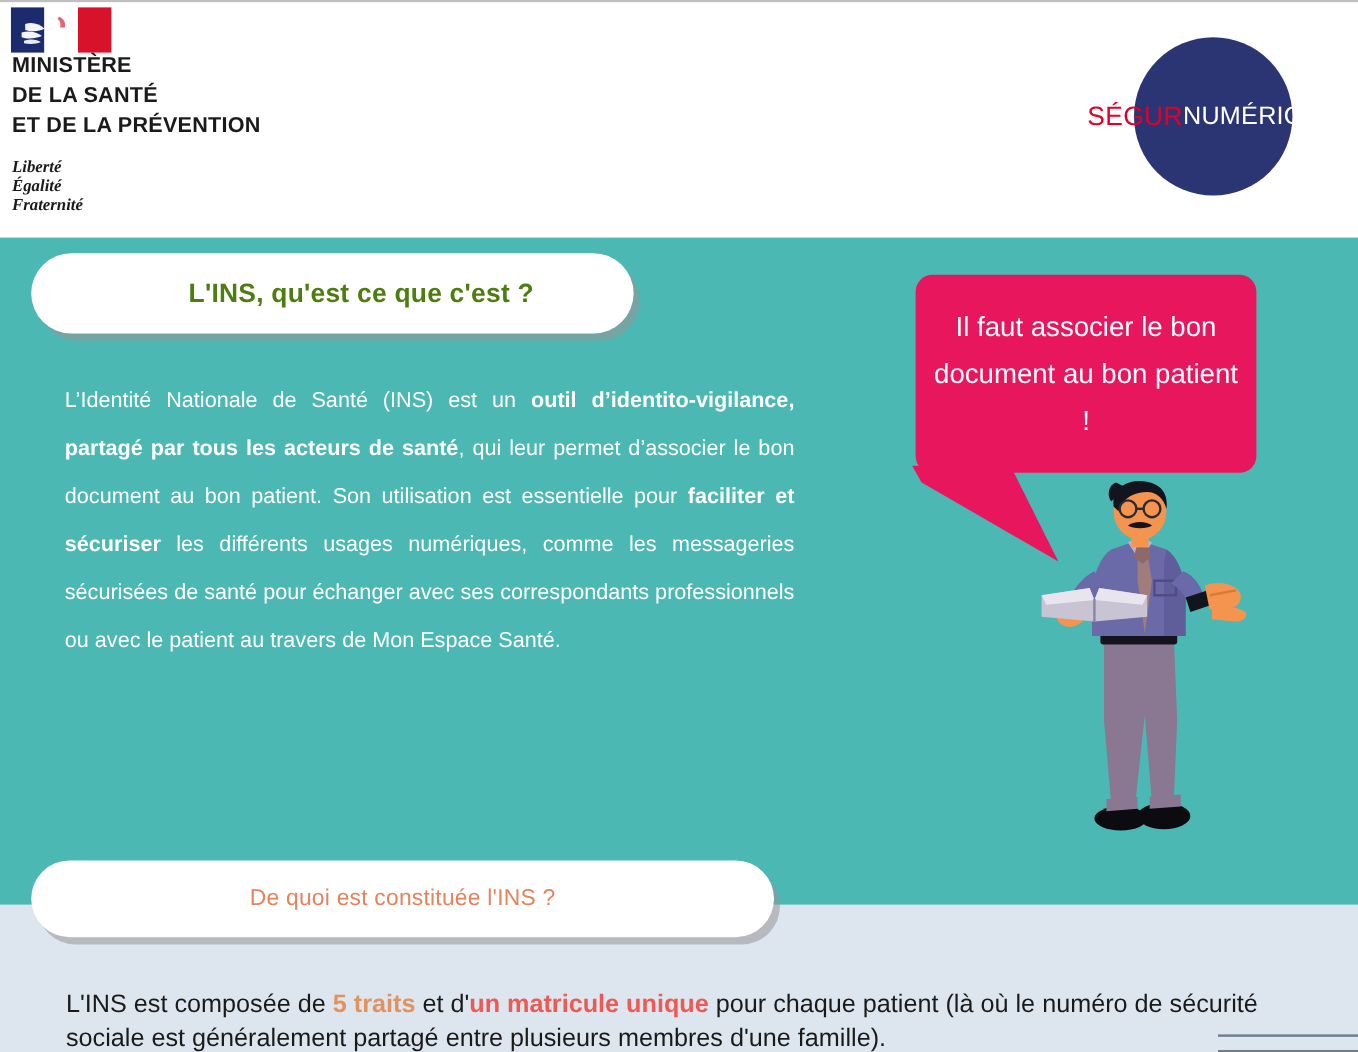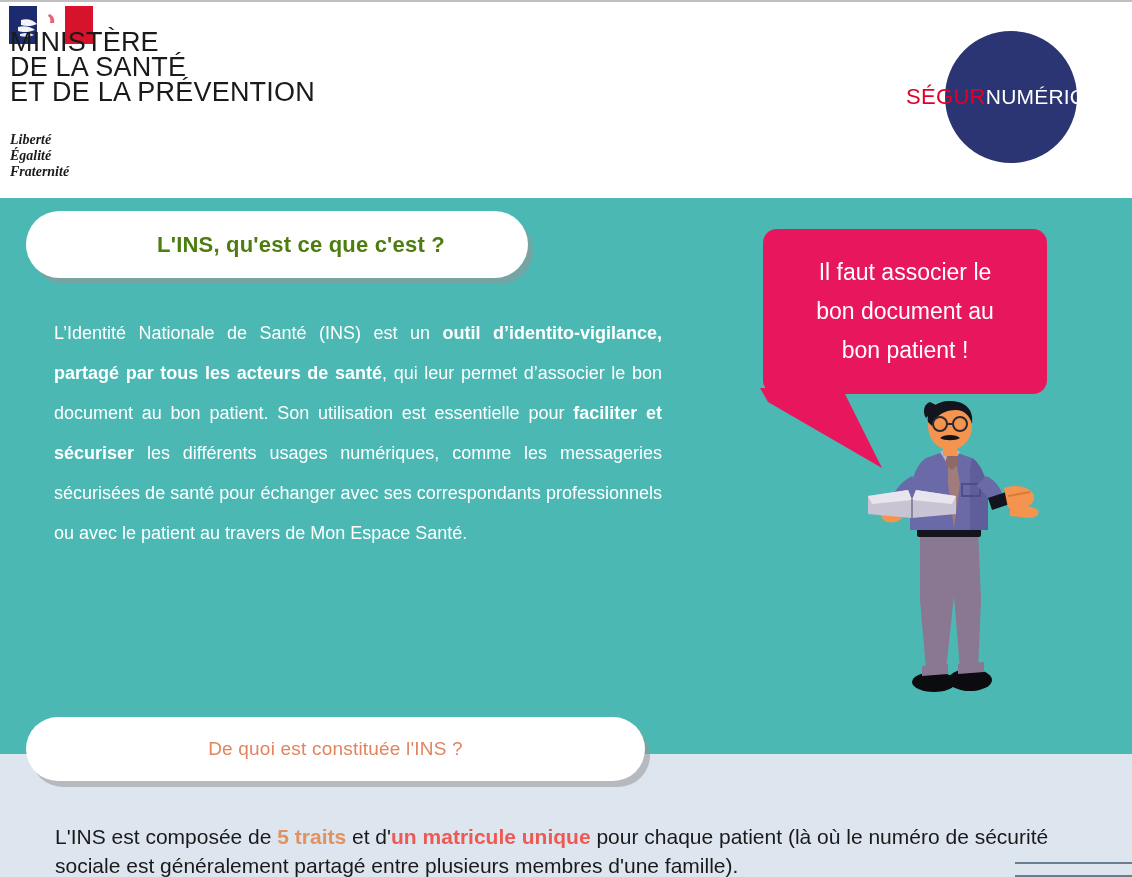--- a/index.html
+++ b/index.html
@@ -29,24 +29,24 @@
     width: 1132px; height: 196px;
     background: #ffffff;
   }
 
   .marianne {
     position: absolute; left: 9px; top: 4px;
     width: 84px; height: 38px;
   }
 
   .ministry-title {
-    position: absolute; left: 10px; top: 28px;
+    position: absolute; left: 10px; top: 40px;
     color: #1a1a1a;
-    font-weight: 400;
-    font-size: 27px;
+    font-weight: 700;
+    font-size: 18px;
     line-height: 25px;
     letter-spacing: 0.2px;
   }
   .ministry-title .l { display: block; white-space: nowrap; }
 
   .devise {
     position: absolute; left: 10px; top: 130px;
     font-family: "Liberation Serif", serif;
     font-style: italic;
     font-size: 14px;
@@ -149,21 +149,21 @@
     border-radius: 14px;
     display: flex;
     align-items: center;
     justify-content: center;
   }
   .bubble-text {
     color: #ffffff;
     font-size: 23px;
     line-height: 39px;
     text-align: center;
-    padding: 0 34px;
+    padding: 0 12px;
   }
   .bubble-tail {
     position: absolute; left: 760px; top: 388px;
     width: 140px; height: 85px;
     overflow: visible;
   }
 
   
   .character {
     position: absolute; left: 860px; top: 400px;

